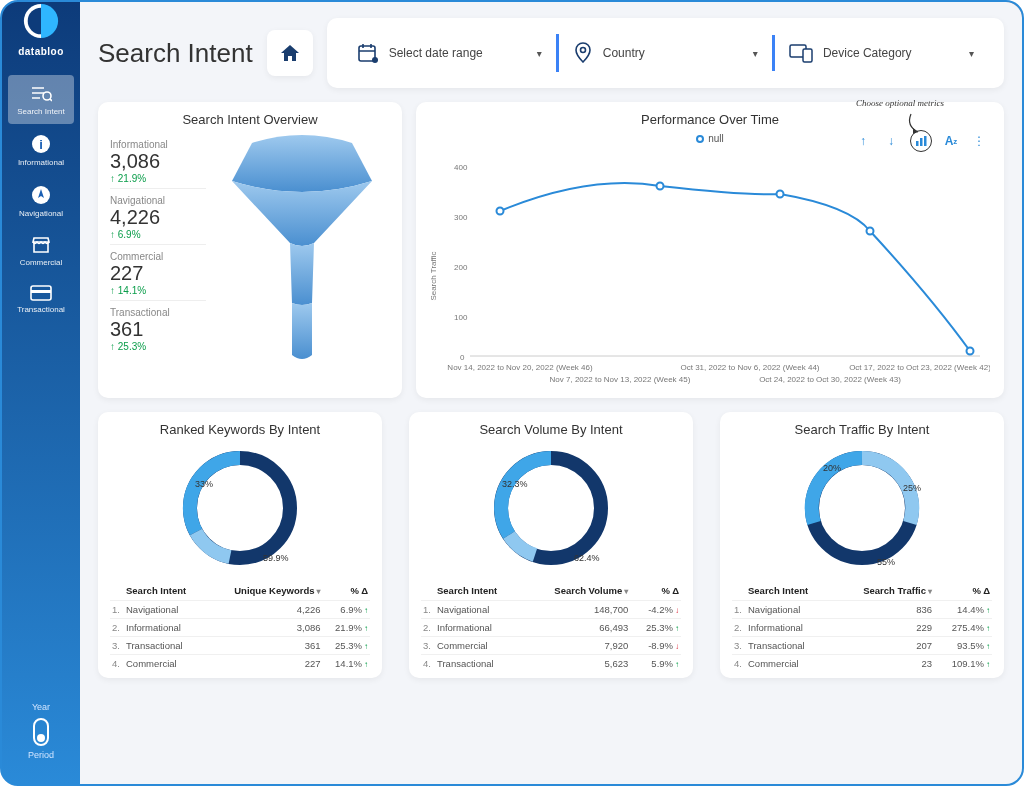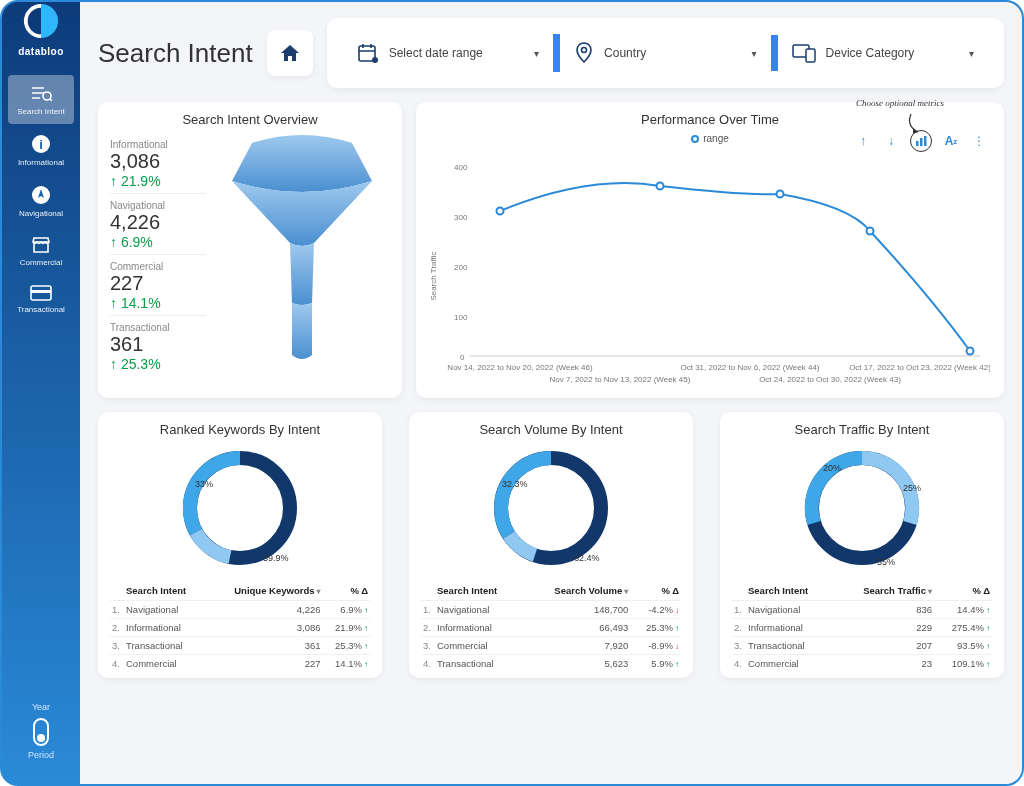--- a/index.html
+++ b/index.html
@@ -15,33 +15,33 @@
   .nav-item.active { background: rgba(255,255,255,.35); border-radius: 4px; margin:0 6px; width: calc(100% - 12px); }
   .sidebar-bottom { margin-top:auto; text-align:center; padding-bottom:18px;}
   .sidebar-bottom .yr { font-size: 9px; color:#cfe4ff; margin-bottom:6px;}
   .toggle { width: 16px; height: 28px; border: 2px solid #fff; border-radius: 10px; margin:0 auto 4px; position:relative;}
   .toggle::after{content:"";position:absolute;bottom:2px;left:2px;width:8px;height:8px;border-radius:50%;background:#fff;}
   .main { flex:1; background:#f3f5f9; border-top-left-radius: 0; padding: 16px 18px 14px 18px; overflow:hidden;}
   .topbar { display:flex; align-items:center; gap:14px; margin-bottom:14px;}
   .page-title { font-size: 26px; color:#333; font-weight:500; flex-shrink:0; }
   .filters { display:flex; gap:0; flex:1; background:#fff; border-radius:10px; box-shadow:0 2px 6px rgba(0,0,0,.06); padding:16px; align-items:center;}
   .home-btn { width:46px; height:46px; display:flex;align-items:center;justify-content:center;border-radius:8px; background:#fff; box-shadow:0 2px 6px rgba(0,0,0,.06);}
-  .filter { flex:1; display:flex; align-items:center; gap:10px; padding:8px 14px; border-left:7px solid #3b82f6; cursor:pointer; position:relative;}
+  .filter { flex:1; display:flex; align-items:center; gap:10px; padding:8px 14px; border-left:3px solid #3b82f6; cursor:pointer; position:relative;}
   .filter:first-of-type{border-left:none;}
   .filter .flabel { font-size:12px; color:#444;}
   .filter .caret { position:absolute; right:14px; font-size:10px; color:#555;}
   .grid-top { display:flex; gap:14px; margin-bottom:14px;}
   .card { background:#fff; border-radius:10px; box-shadow:0 2px 6px rgba(0,0,0,.06); }
   .overview { width: 313px; padding:10px 12px 6px;}
   .card-title { font-size:13px; text-align:center; color:#333; margin-bottom:6px;}
   .ov-row { border-top:1px solid #eee; padding:6px 0 4px; display:flex; flex-direction:column;}
   .ov-row:first-of-type{border-top:none;}
   .ov-label { font-size:10px; color:#888;}
   .ov-val { font-size:20px; color:#333; font-weight:500;}
-  .ov-delta { font-size:14px; color:#0a9d4a;}
+  .ov-delta { font-size:10px; color:#0a9d4a;}
   .overview-body { display:flex; gap:8px;}
   .ov-stats { width:96px;}
   .funnel-wrap { flex:1; display:flex; justify-content:center; align-items:flex-start;}
   .perf { flex:1; padding:10px 14px 8px; position:relative;}
   .annot { position:absolute; top:-4px; right:60px; font-size:9px; font-style:italic; font-family: 'Comic Sans MS', cursive; color:#333;}
   .perf-tools { position:absolute; top:28px; right:16px; display:flex; gap:10px; align-items:center;}
   .perf-tools .tool { width:18px;height:18px; display:flex;align-items:center;justify-content:center; color:#2a8ad8; font-size:12px; cursor:pointer;}
   .perf-tools .circled { border:1.5px solid #333; border-radius:50%; width:22px;height:22px;}
   .perf-chart { margin-top:12px;}
   .legend { text-align:center; font-size:10px; color:#555;}
@@ -227,21 +227,21 @@
           <div class="tool circled">
               <svg width="12" height="12" viewBox="0 0 12 12">
                 <rect x="1" y="6" width="2.5" height="5" fill="#2a8ad8"></rect>
                 <rect x="5" y="3" width="2.5" height="8" fill="#2a8ad8"></rect>
                 <rect x="9" y="1" width="2.5" height="10" fill="#2a8ad8"></rect>
               </svg>
             </div>
           <div class="tool" style="font-weight:bold;">A<span style="font-size:8px;">z</span></div>
           <div class="tool" style="color:#2a8ad8;">⋮</div>
         </div>
-        <div class="legend"><span class="dot"></span><span>range</span></div>
+        <div class="legend"><span class="dot"></span><span>null</span></div>
         <div class="perf-chart">
           <svg width="560" height="230" viewBox="0 0 560 230">
             <text x="6" y="120" transform="rotate(-90 6 120)" class="ylabel-rot" text-anchor="middle">Search Traffic</text>
             <g class="axis-label">
               <text x="24" y="14">400</text>
               <text x="24" y="64">300</text>
               <text x="24" y="114">200</text>
               <text x="24" y="164">100</text>
               <text x="30" y="204">0</text>
             </g>

